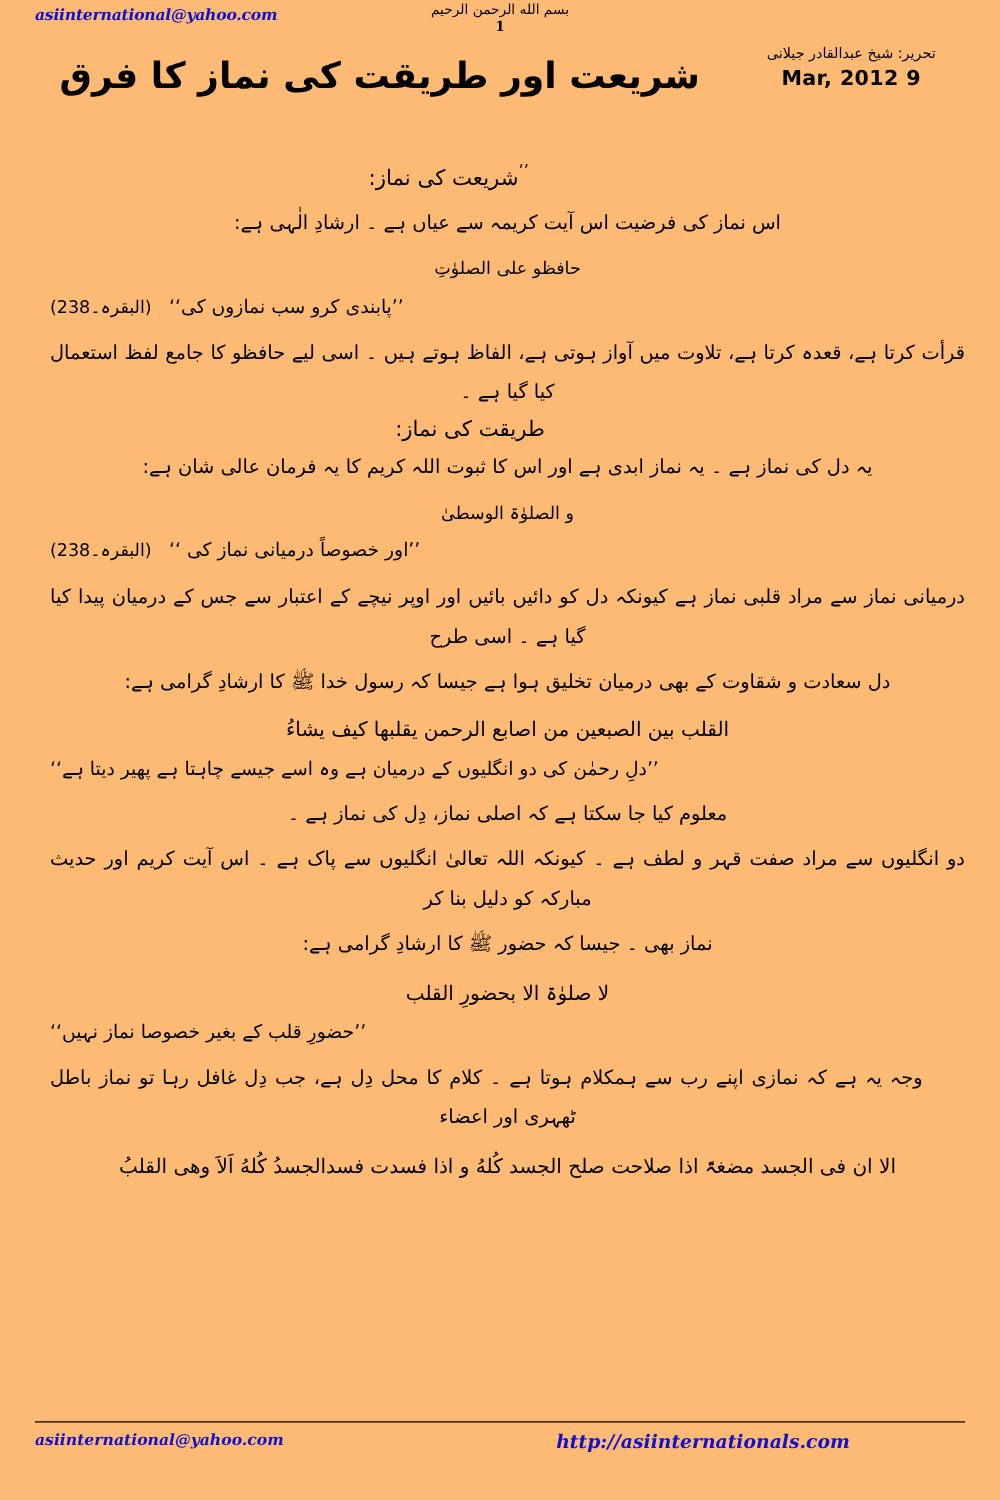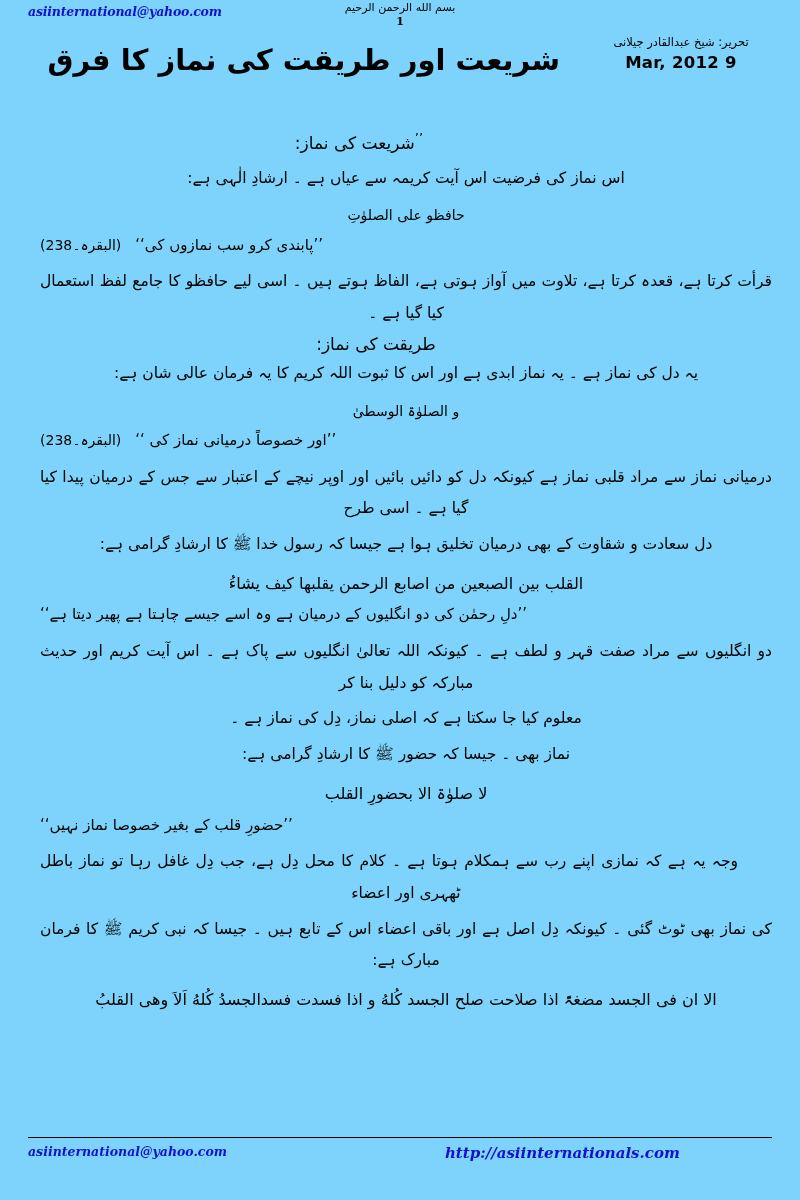--- a/index.html
+++ b/index.html
@@ -6,21 +6,21 @@
   html, body {
     margin: 0;
     padding: 0;
     background: #ffffff;
   }
   .page {
     position: relative;
     width: 800px;
     height: 1200px;
     margin: 0 auto;
-    background: #7dd3fc;
+    background: #fdba74;
     overflow: hidden;
     font-family: "DejaVu Sans", "Liberation Sans", sans-serif;
   }
 
   
   .header {
     position: relative;
     height: 118px;
   }
   .email-top {
@@ -241,30 +241,29 @@
     <div class="line translation">
       <span>’’اور خصوصاً درمیانی نماز کی ‘‘</span><span class="ref">(البقرہ۔238)</span>
     </div>
 
     <div class="line para">درمیانی نماز سے مراد قلبی نماز ہے کیونکہ دل کو دائیں بائیں اور اوپر نیچے کے اعتبار سے جس کے درمیان پیدا کیا گیا ہے ۔ اسی طرح</div>
     <div class="line para">دل سعادت و شقاوت کے بھی درمیان تخلیق ہوا ہے جیسا کہ رسول خدا ﷺ کا ارشادِ گرامی ہے:</div>
 
     <div class="line arabic small">القلب بین الصبعین من اصابع الرحمن یقلبها کیف یشاءُ</div>
     <div class="line translation">’’دلِ رحمٰن کی دو انگلیوں کے درمیان ہے وہ اسے جیسے چاہتا ہے پھیر دیتا ہے‘‘</div>
 
+    <div class="line para">معلوم کیا جا سکتا ہے کہ اصلی نماز، دِل کی نماز ہے ۔</div>
     <div class="line para">دو انگلیوں سے مراد صفت قہر و لطف ہے ۔ کیونکہ اللہ تعالیٰ انگلیوں سے پاک ہے ۔ اس آیت کریم اور حدیث مبارکہ کو دلیل بنا کر</div>
-    <div class="line para">معلوم کیا جا سکتا ہے کہ اصلی نماز، دِل کی نماز ہے ۔</div>
 
     <div class="line para">نماز بھی ۔ جیسا کہ حضور ﷺ کا ارشادِ گرامی ہے:</div>
 
     <div class="line arabic small">لا صلوٰۃ الا بحضورِ القلب</div>
     <div class="line translation">’’حضورِ قلب کے بغیر خصوصا نماز نہیں‘‘</div>
 
     <div class="line para indent-r">وجہ یہ ہے کہ نمازی اپنے رب سے ہمکلام ہوتا ہے ۔ کلام کا محل دِل ہے، جب دِل غافل رہا تو نماز باطل ٹھہری اور اعضاء</div>
-    <div class="line para">کی نماز بھی ٹوٹ گئی ۔ کیونکہ دِل اصل ہے اور باقی اعضاء اس کے تابع ہیں ۔ جیسا کہ نبی کریم ﷺ کا فرمان مبارک ہے:</div>
 
     <div class="line arabic small">الا ان فی الجسد مضغۃً اذا صلاحت صلح الجسد کُلهُ و اذا فسدت فسدالجسدُ کُلهُ اَلاَ وهی القلبُ</div>
   </div>
 
   <div class="footer">
     <hr class="footer-rule">
     <div class="footer-row">
       <span class="footer-email">asiinternational@yahoo.com</span>
       <span class="footer-url">http://asiinternationals.com</span>
     </div>

